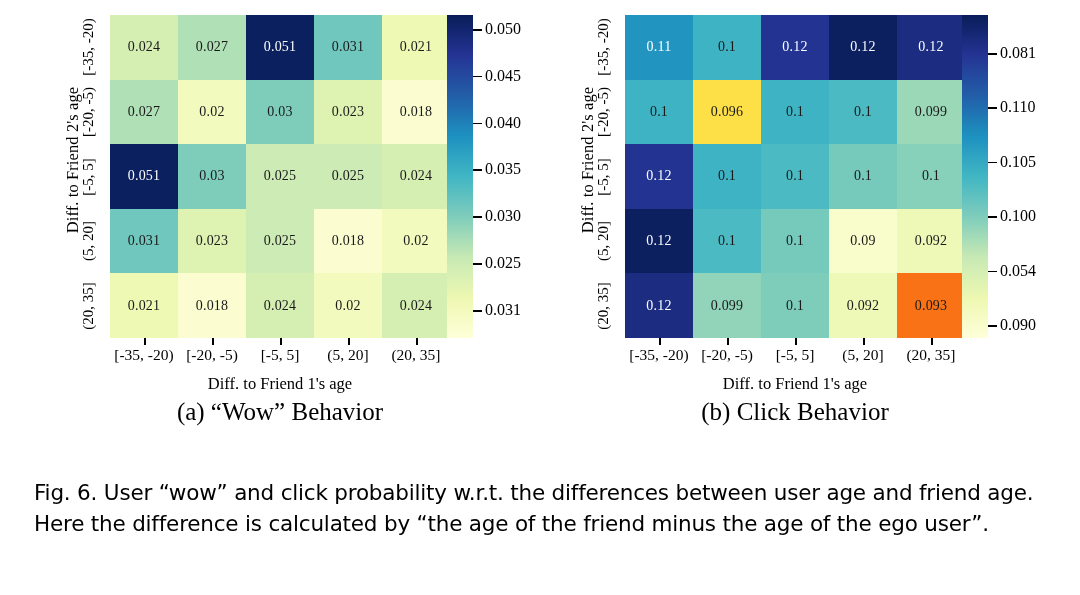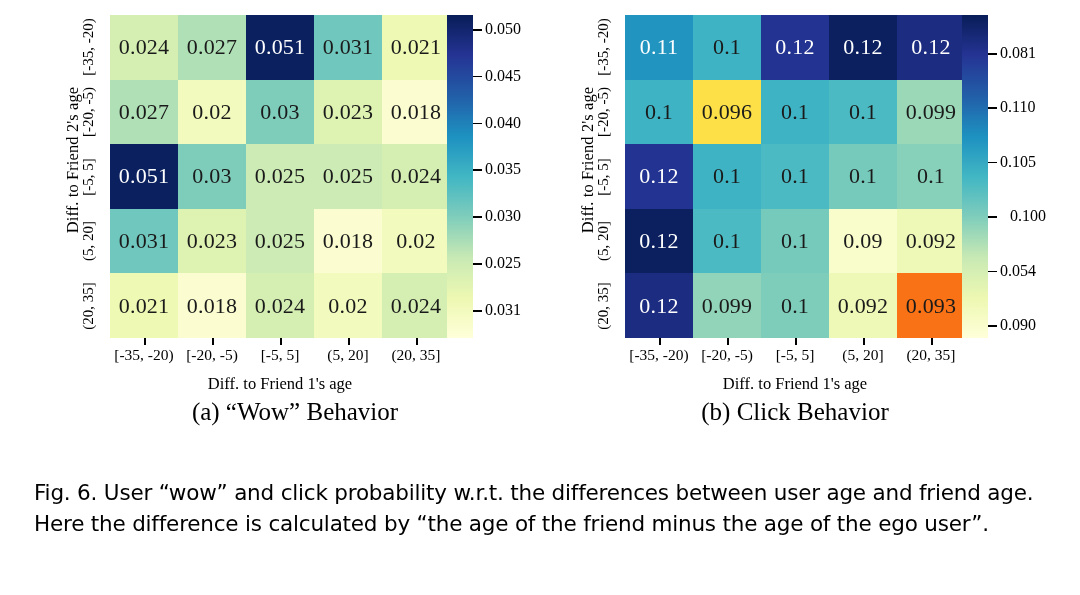--- a/index.html
+++ b/index.html
@@ -83,21 +83,21 @@
     width: 340px;
     height: 323px;
     display: grid;
     grid-template-columns: repeat(5, 1fr);
     grid-template-rows: repeat(5, 1fr);
   }
   .cell {
     display: flex;
     align-items: center;
     justify-content: center;
-    font-size: 22px;
+    font-size: 14px;
     letter-spacing: .2px;
   }
 
   
   .x-ticks {
     position: absolute;
     left: 70px;
     top: 338px;
     width: 340px;
     height: 30px;
@@ -160,21 +160,21 @@
 
   
   .subcaption {
     position: absolute;
     top: 398px;
     width: 510px;
     text-align: center;
     font-size: 25px;
     white-space: nowrap;
   }
-  #subcap-a { left: 40px; }
+  #subcap-a { left: 25px; }
   #subcap-b { left: 540px; }
 
   
   #fig-caption {
     position: absolute;
     left: 34px;
     top: 477px;
     width: 1015px;
     font-family: "DejaVu Sans", sans-serif;
     font-size: 21.5px;
@@ -318,21 +318,21 @@
       </div>
     <div class="x-axis-title">Diff. to Friend 1's age</div>
     <div class="cbar-wrap">
       <div class="cbar" id="cbar-b" style="background: linear-gradient(rgb(8, 29, 88) 0%, rgb(14, 34, 100) 2.5%, rgb(20, 38, 112) 5%, rgb(25, 43, 124) 7.5%, rgb(31, 47, 136) 10%, rgb(37, 52, 148) 12.5%, rgb(36, 60, 152) 15%, rgb(36, 69, 156) 17.5%, rgb(35, 77, 160) 20%, rgb(35, 86, 164) 22.5%, rgb(34, 94, 168) 25%, rgb(33, 104, 173) 27.5%, rgb(32, 114, 178) 30%, rgb(31, 125, 182) 32.5%, rgb(30, 135, 187) 35%, rgb(29, 145, 192) 37.5%, rgb(36, 152, 193) 40%, rgb(43, 160, 194) 42.5%, rgb(51, 167, 194) 45%, rgb(58, 175, 195) 47.5%, rgb(65, 182, 196) 50%, rgb(77, 187, 194) 52.5%, rgb(90, 191, 192) 55%, rgb(102, 196, 191) 57.5%, rgb(115, 200, 189) 60%, rgb(127, 205, 187) 62.5%, rgb(141, 211, 186) 65%, rgb(156, 216, 184) 67.5%, rgb(170, 222, 183) 70%, rgb(185, 227, 181) 72.5%, rgb(199, 233, 180) 75%, rgb(207, 236, 179) 77.5%, rgb(214, 239, 179) 80%, rgb(222, 242, 178) 82.5%, rgb(229, 245, 178) 85%, rgb(237, 248, 177) 87.5%, rgb(241, 249, 185) 90%, rgb(244, 251, 193) 92.5%, rgb(248, 252, 201) 95%, rgb(251, 254, 209) 97.5%, rgb(255, 255, 217) 100%);"></div>
       <div id="cbar-ticks-b">
           <div class="cbar-tick" style="top: 309.949px;"></div>
           <div class="cbar-label" style="top: 309.949px;">0.090</div>
           <div class="cbar-tick" style="top: 255.572px;"></div>
           <div class="cbar-label" style="top: 255.572px;">0.054</div>
           <div class="cbar-tick" style="top: 201.195px;"></div>
-          <div class="cbar-label" style="top: 201.195px; margin-left: 10px;">0.100</div>
+          <div class="cbar-label" style="top: 201.195px;">0.100</div>
           <div class="cbar-tick" style="top: 146.818px;"></div>
           <div class="cbar-label" style="top: 146.818px;">0.105</div>
           <div class="cbar-tick" style="top: 92.4411px;"></div>
           <div class="cbar-label" style="top: 92.4411px;">0.110</div>
           <div class="cbar-tick" style="top: 38.064px;"></div>
           <div class="cbar-label" style="top: 38.064px;">0.081</div>
         </div>
     </div>
   </div>
 

